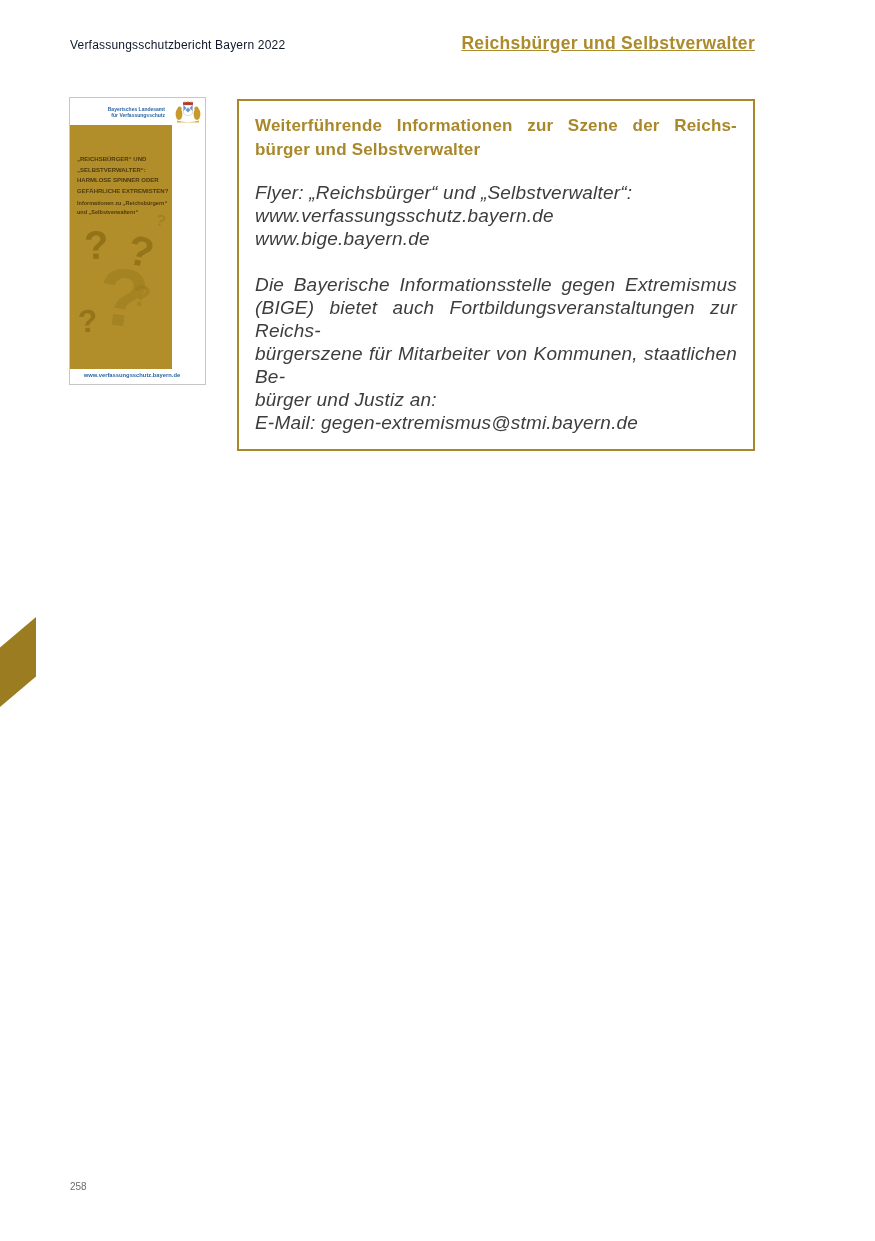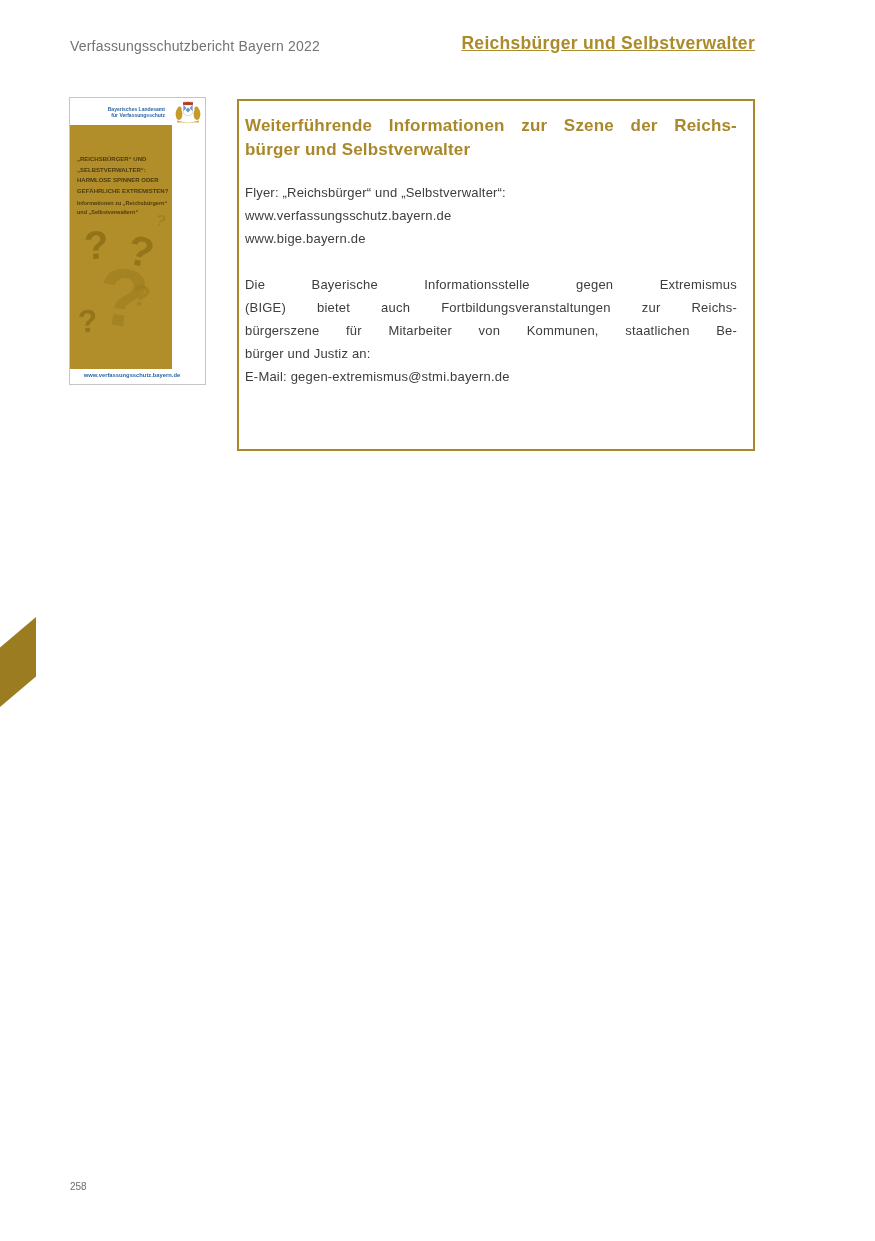--- a/index.html
+++ b/index.html
@@ -5,21 +5,21 @@
   * { margin:0; padding:0; box-sizing:border-box; }
   html,body { background:#ffffff; }
   .page {
     position:relative; width:875px; height:1241px; background:#ffffff;
     font-family:"Liberation Sans", sans-serif; overflow:hidden;
   }
 
   
   .header-left {
     position:absolute; left:70px; top:38px;
-    font-size:14px; letter-spacing:0.2px; color:#737373;
+    font-size:12px; letter-spacing:0.2px; color:#0f172a;
   }
   .header-right {
     position:absolute; right:120px; top:33px;
     font-size:17.5px; font-weight:bold; letter-spacing:0.3px; color:#ab8b2b;text-decoration:underline;
   }
 
   
   .flyer {
     position:absolute; left:69px; top:97px; width:137px; height:288px;
     background:#ffffff; border:1px solid #c6c6c6;
@@ -55,28 +55,28 @@
     color:#4c3a0f; white-space:nowrap;
   }
   .flyer-url {
     position:absolute; left:6px; top:274px; width:112px; text-align:center;
     font-size:5.8px; font-weight:bold; color:#2b65a5; white-space:nowrap;
   }
 
   
   .infobox {
     position:absolute; left:237px; top:99px; width:518px; height:352px;
-    border:2px solid #a9882b; padding:13px 16px 0 6px; background:#ffffff;
+    border:2px solid #a9882b; padding:13px 16px 0 16px; background:#ffffff;
   }
   .ib-title-line {
     font-size:17px; line-height:24px; font-weight:bold;
     letter-spacing:0.2px; color:#a9882b;
   }
   .ib-title { margin-bottom:19px; }
-  .ib-line  { font-size:13px; line-height:23px; letter-spacing:0.2px; color:#3d3d3d; }
+  .ib-line  { font-size:19px; line-height:23px; letter-spacing:0.2px; color:#3d3d3d;font-style:italic; }
   .jline    { text-align:justify; text-align-last:justify; text-justify:inter-word; }
   .ib-gap   { height:23px; }
 
   
   .accent-shape {
     position:absolute; left:0; top:617px; width:36px; height:90px;
     background:#9c7c20;
     clip-path:polygon(0 34%, 100% 0%, 100% 66%, 0 100%);
   }
   .page-number {

